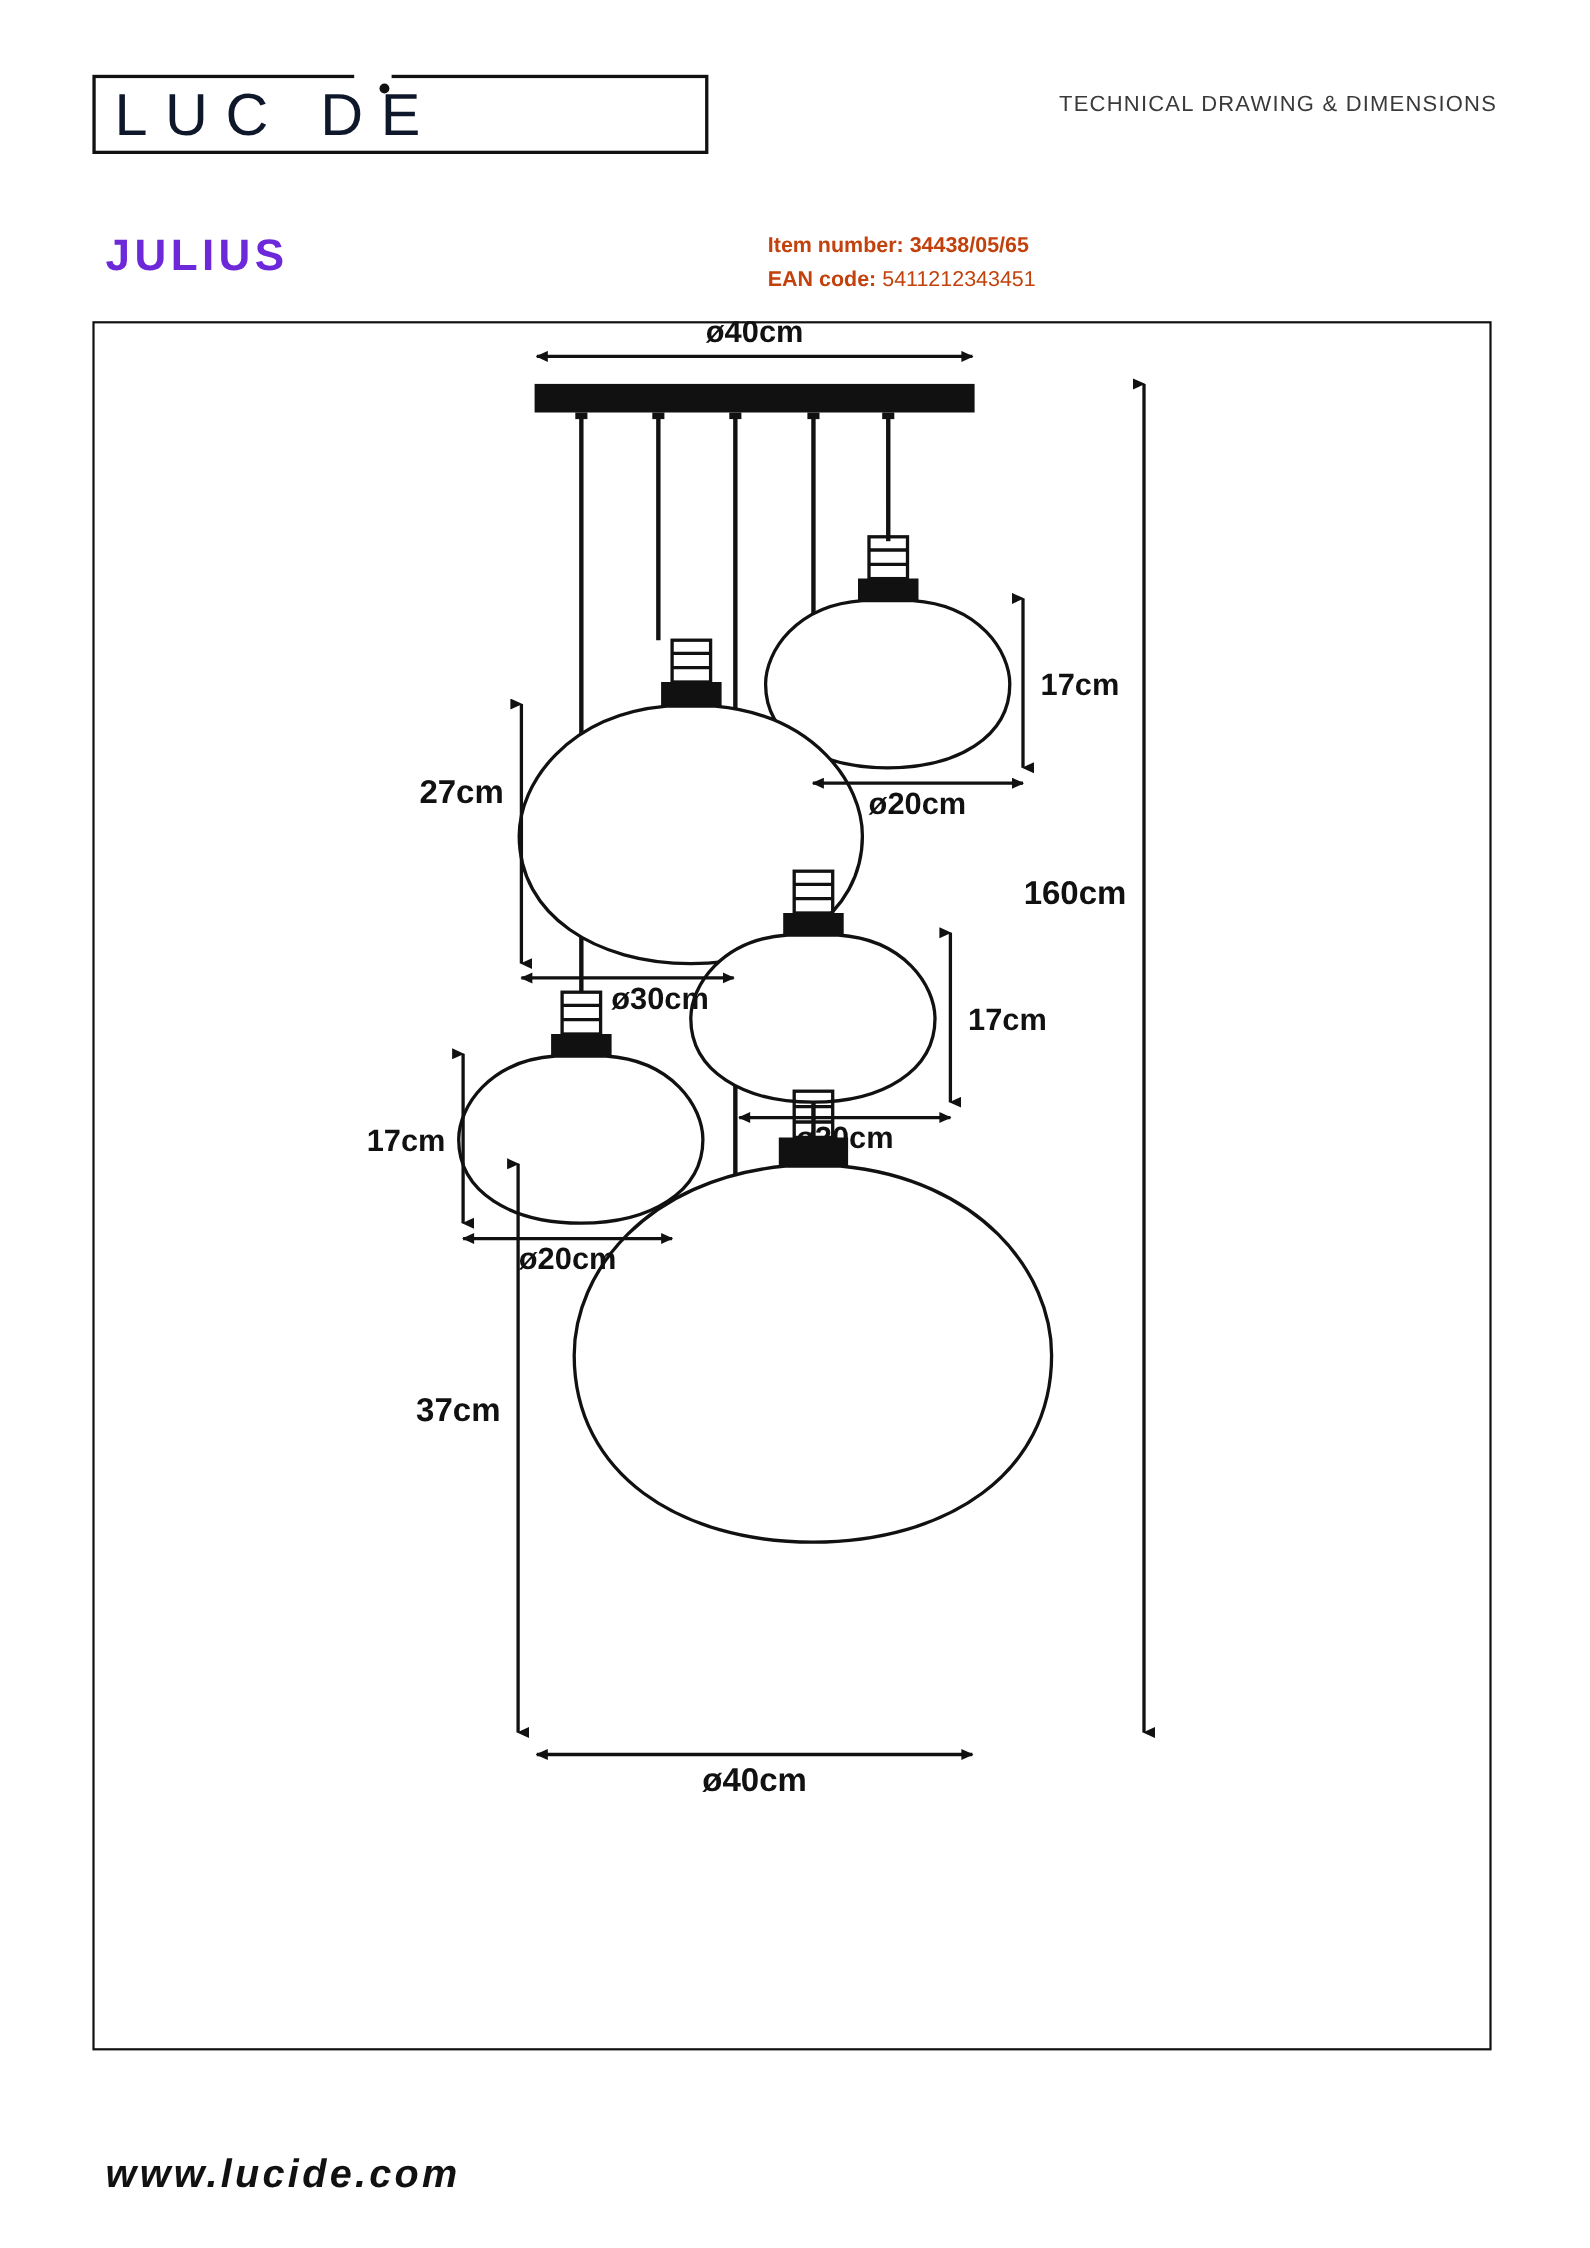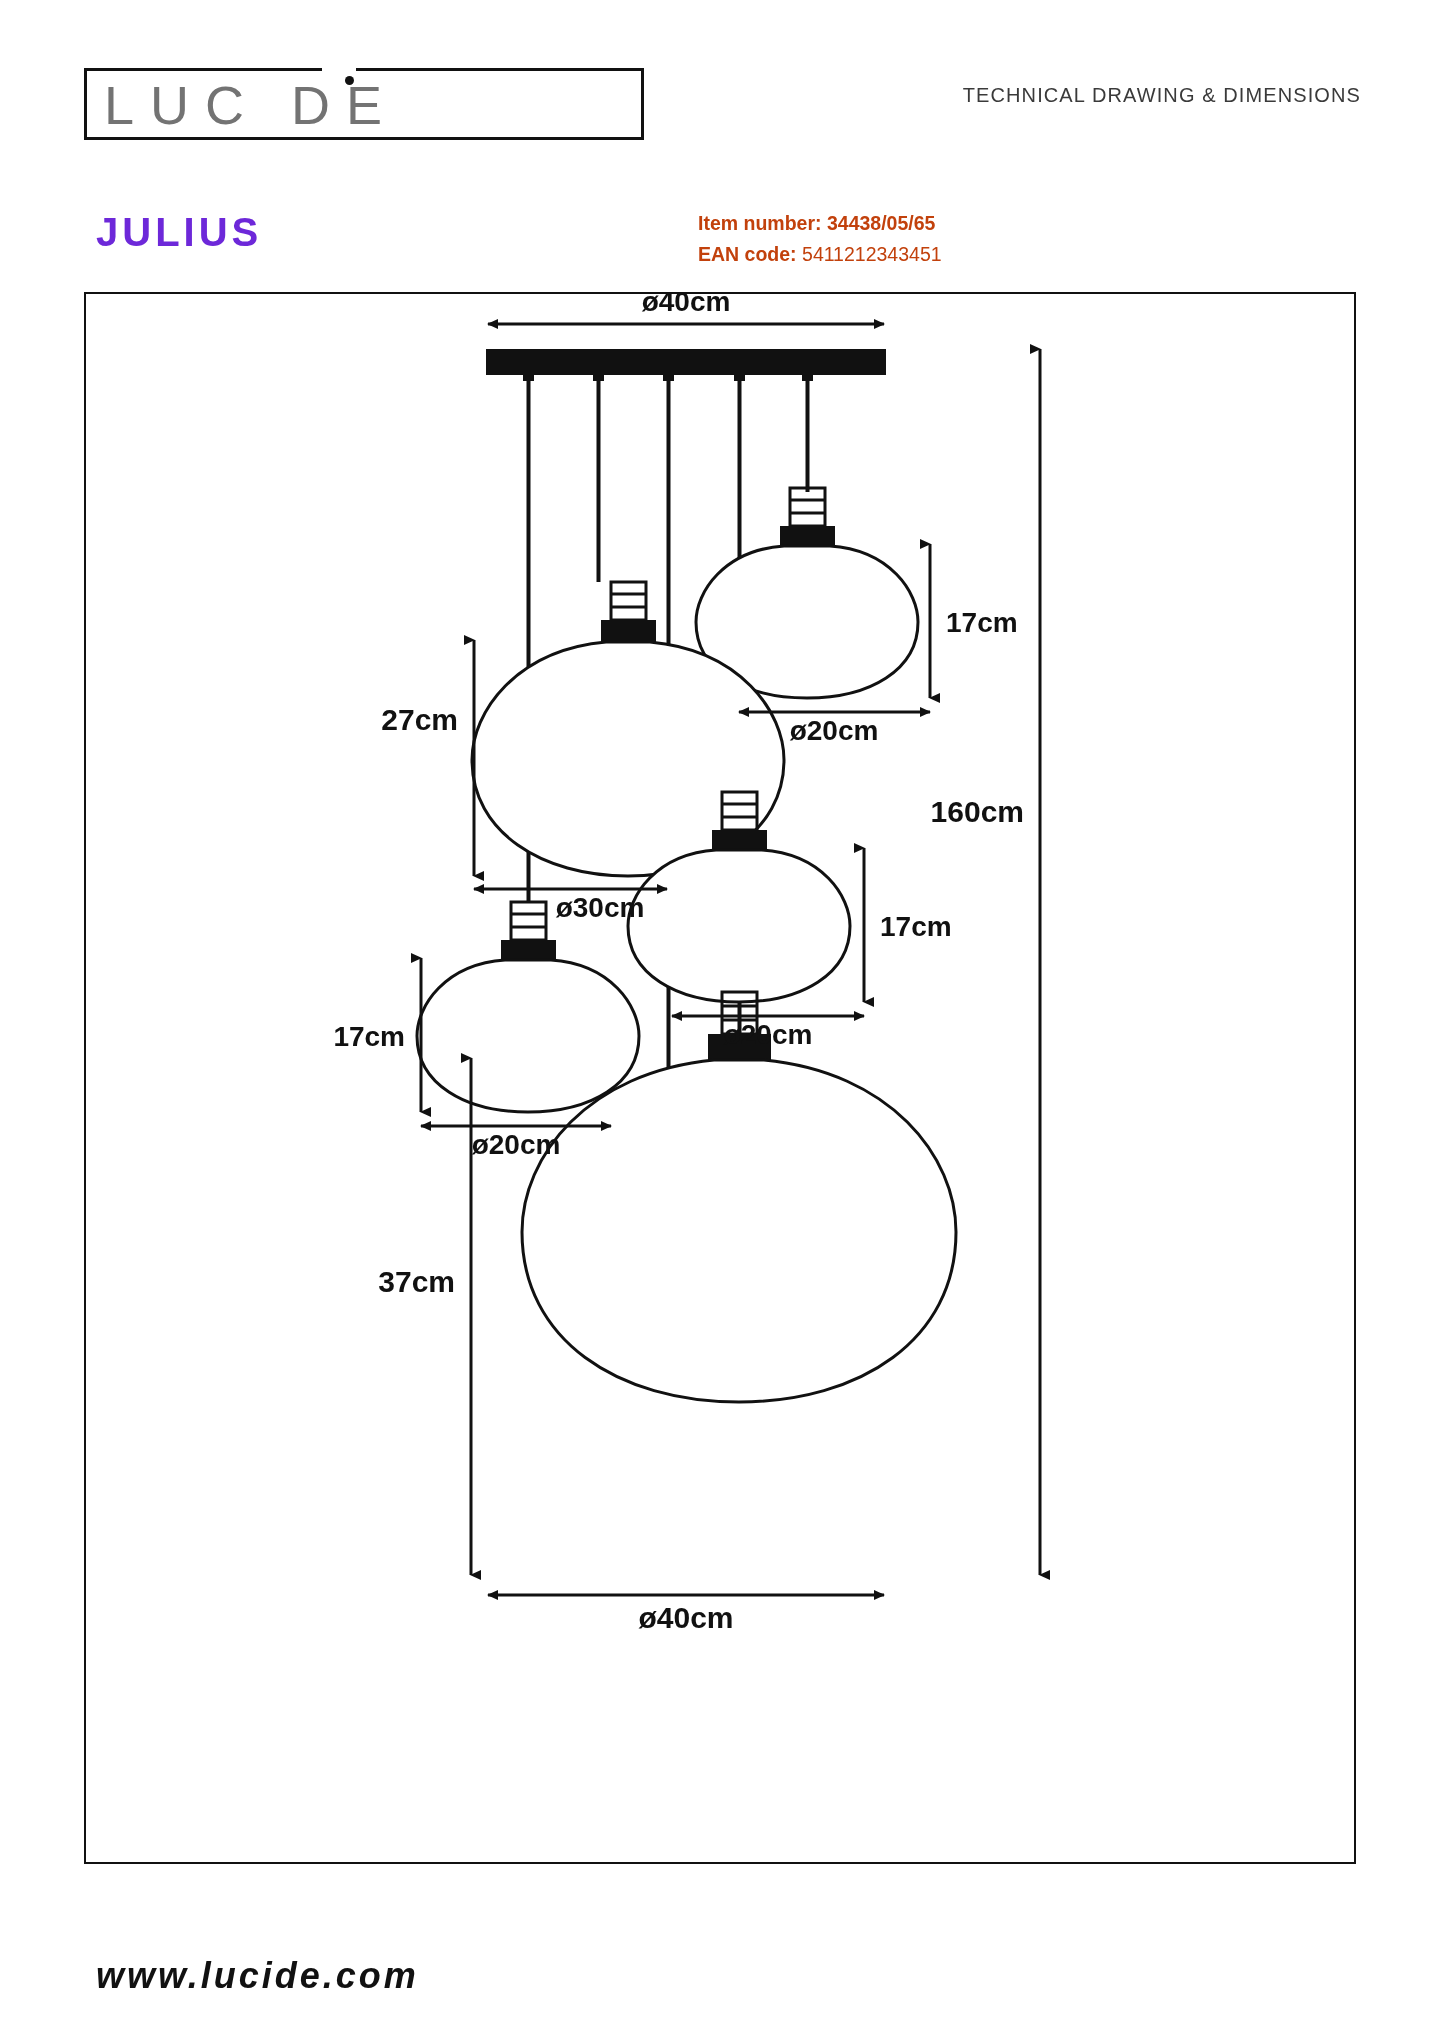--- a/index.html
+++ b/index.html
@@ -34,21 +34,21 @@
     box-sizing: border-box;
   }
   .logo-text {
     position: absolute;
     left: 104px;
     top: 78px;
     font-size: 54px;
     letter-spacing: 16px;
     font-weight: 400;
     line-height: 54px;
-    color: #737373;
+    color: #0f172a;
     white-space: nowrap;
   }
   .logo-notch {
     position: absolute;
     left: 322px;
     top: 60px;
     width: 34px;
     height: 22px;
     background: #ffffff;
   }

